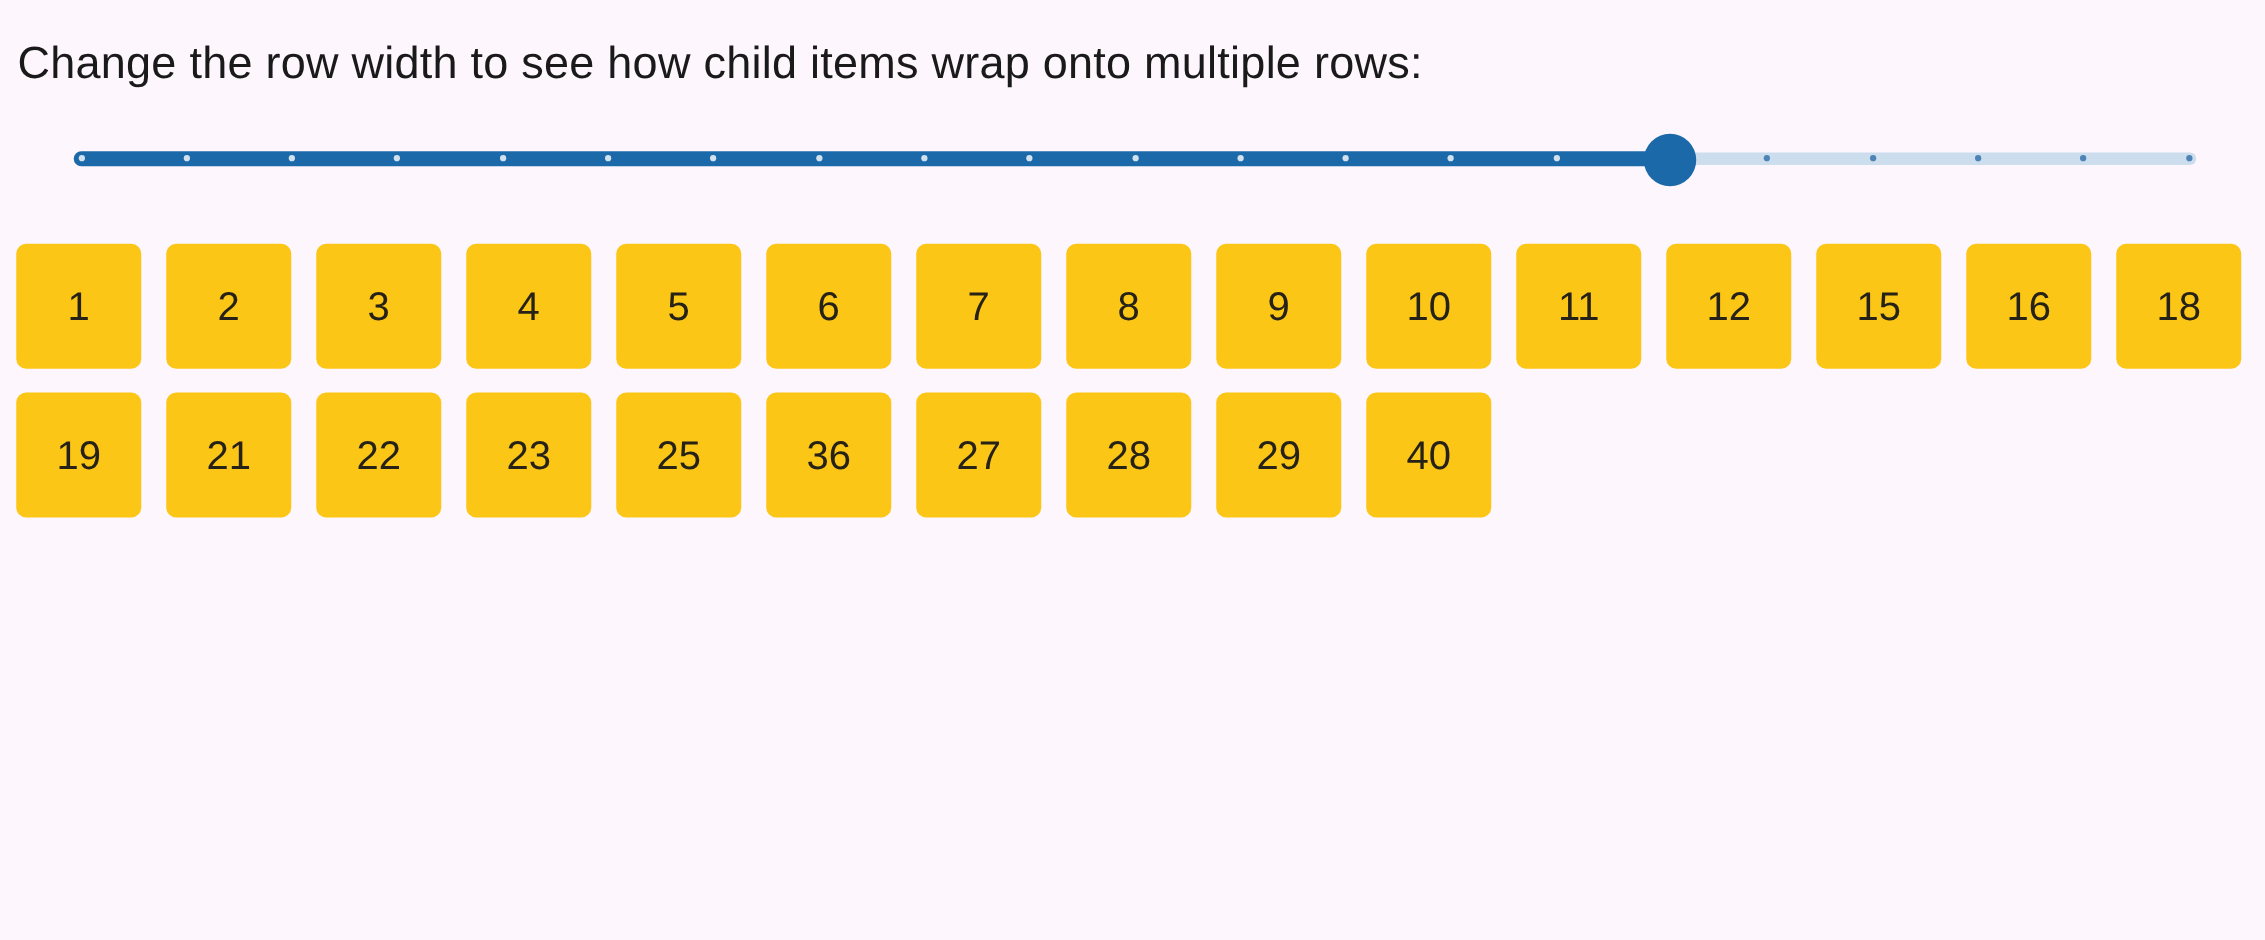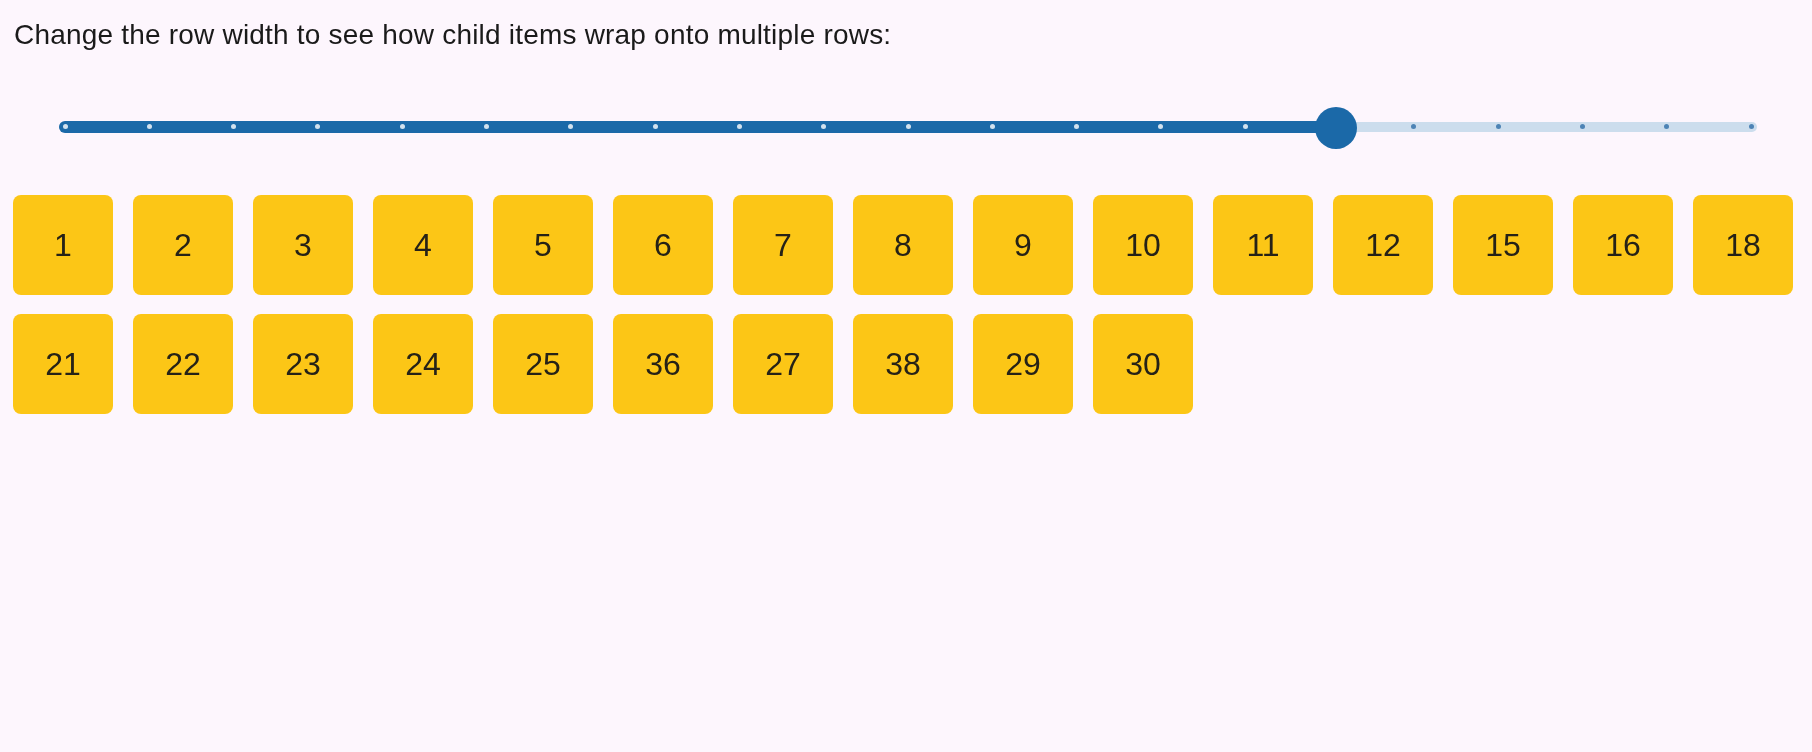--- a/index.html
+++ b/index.html
@@ -14,22 +14,22 @@
   }
   * { box-sizing: border-box; margin: 0; padding: 0; }
   html, body {
     width: 1812px; height: 752px;
     background: var(--bg);
     overflow: hidden;
     font-family: "Liberation Sans", sans-serif;
   }
   .instruction {
     position: absolute;
-    left: 14px; top: 17px;
-    font-size: 28px;
+    left: 14px; top: 32px;
+    font-size: 36px;
     line-height: 36px;
     color: var(--text);
     letter-spacing: 0.2px;
   }
   .slider-area {
     position: absolute;
     left: 59px; top: 106px;
     width: 1698px; height: 44px;
     cursor: pointer;
   }
@@ -128,23 +128,23 @@
     <div class="grid-item">6</div>
     <div class="grid-item">7</div>
     <div class="grid-item">8</div>
     <div class="grid-item">9</div>
     <div class="grid-item">10</div>
     <div class="grid-item">11</div>
     <div class="grid-item">12</div>
     <div class="grid-item">15</div>
     <div class="grid-item">16</div>
     <div class="grid-item">18</div>
+    <div class="grid-item">19</div>
     <div class="grid-item">21</div>
     <div class="grid-item">22</div>
     <div class="grid-item">23</div>
-    <div class="grid-item">24</div>
     <div class="grid-item">25</div>
     <div class="grid-item">36</div>
     <div class="grid-item">27</div>
-    <div class="grid-item">38</div>
+    <div class="grid-item">28</div>
     <div class="grid-item">29</div>
-    <div class="grid-item">30</div>
+    <div class="grid-item">40</div>
   </div>
 
 </body></html>

